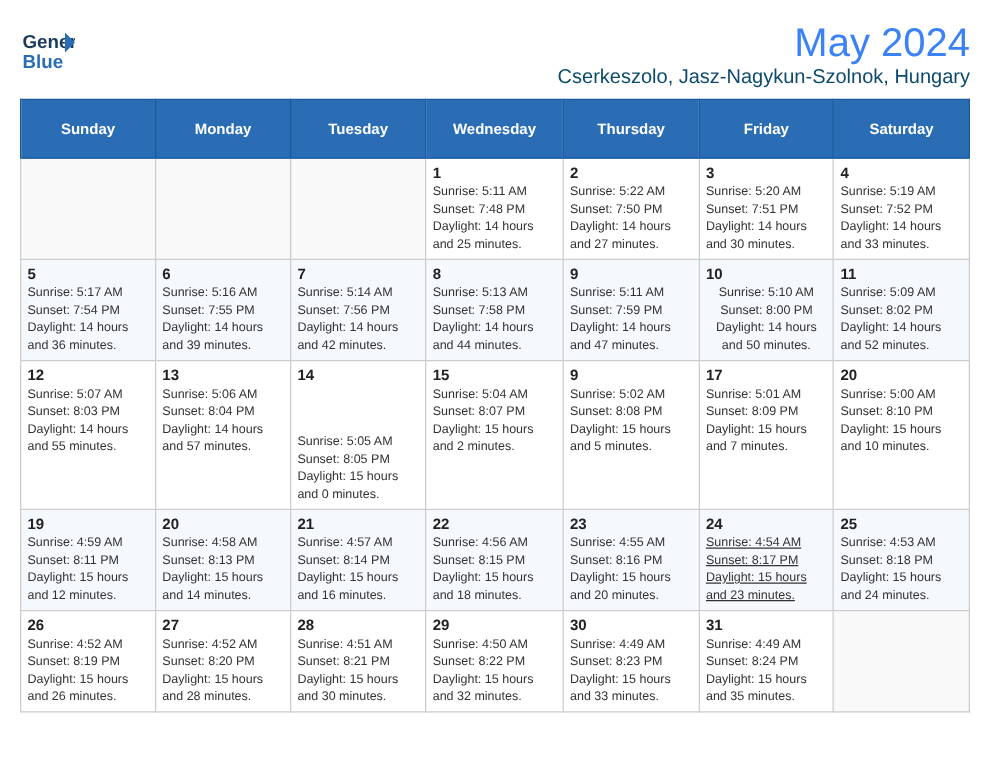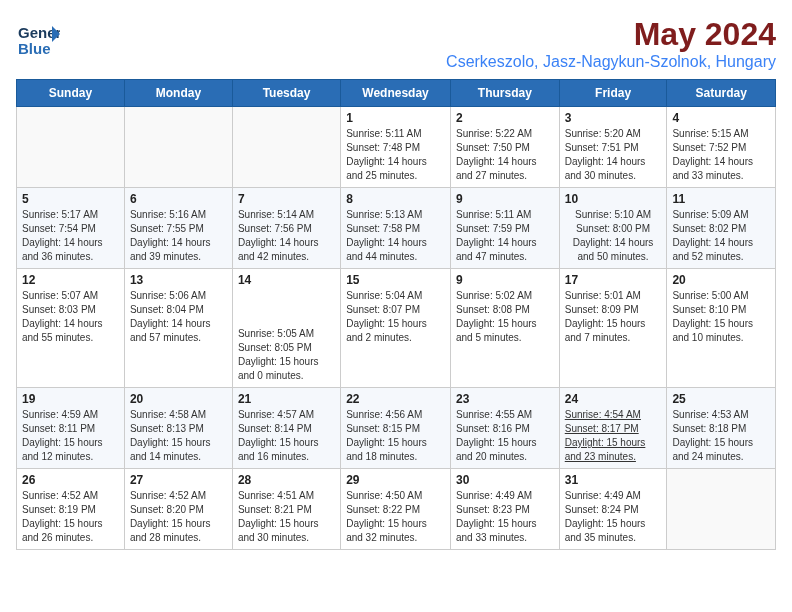--- a/index.html
+++ b/index.html
@@ -14,44 +14,44 @@
       display: flex;
       align-items: flex-start;
       margin-bottom: 4px;
     }
     .title-section {
       text-align: right;
       margin-bottom: 2px;
     }
     .month-title {
       font-size: 32px;
-      font-weight: bold;
-      color: #7f1d1d;
+      font-weight: normal;
+      color: #3b82f6;
     }
     .location-title {
       font-size: 16px;
-      color: #3b82f6;
+      color: #0c4a6e;
       font-weight: normal;
     }
     .header-row {
       display: flex;
       justify-content: space-between;
       align-items: flex-start;
       margin-bottom: 6px;
     }
     table {
       width: 100%;
       border-collapse: collapse;
       font-size: 11px;
     }
     thead tr th {
       background: #2a6db5;
       color: #fff;
       text-align: center;
-      padding: 6px 4px;
+      padding: 16px 4px;
       font-size: 12px;
       font-weight: bold;
       border: 1px solid #1a5a9a;
     }
     tbody tr td {
       border: 1px solid #ccc;
       vertical-align: top;
       padding: 4px 5px;
       width: 113px;
       min-height: 80px;
@@ -128,21 +128,21 @@
         </td>
         <td>
           <div class="day-num">3</div>
           <div class="day-info" style="white-space: pre-line;">Sunrise: 5:20 AM
 Sunset: 7:51 PM
 Daylight: 14 hours
 and 30 minutes.</div>
         </td>
         <td>
           <div class="day-num">4</div>
-          <div class="day-info" style="white-space: pre-line;">Sunrise: 5:15 AM
+          <div class="day-info" style="white-space: pre-line;">Sunrise: 5:19 AM
 Sunset: 7:52 PM
 Daylight: 14 hours
 and 33 minutes.</div>
         </td>
       </tr>
       <tr>
         <td>
           <div class="day-num">5</div>
           <div class="day-info" style="white-space: pre-line;">Sunrise: 5:17 AM
 Sunset: 7:54 PM

